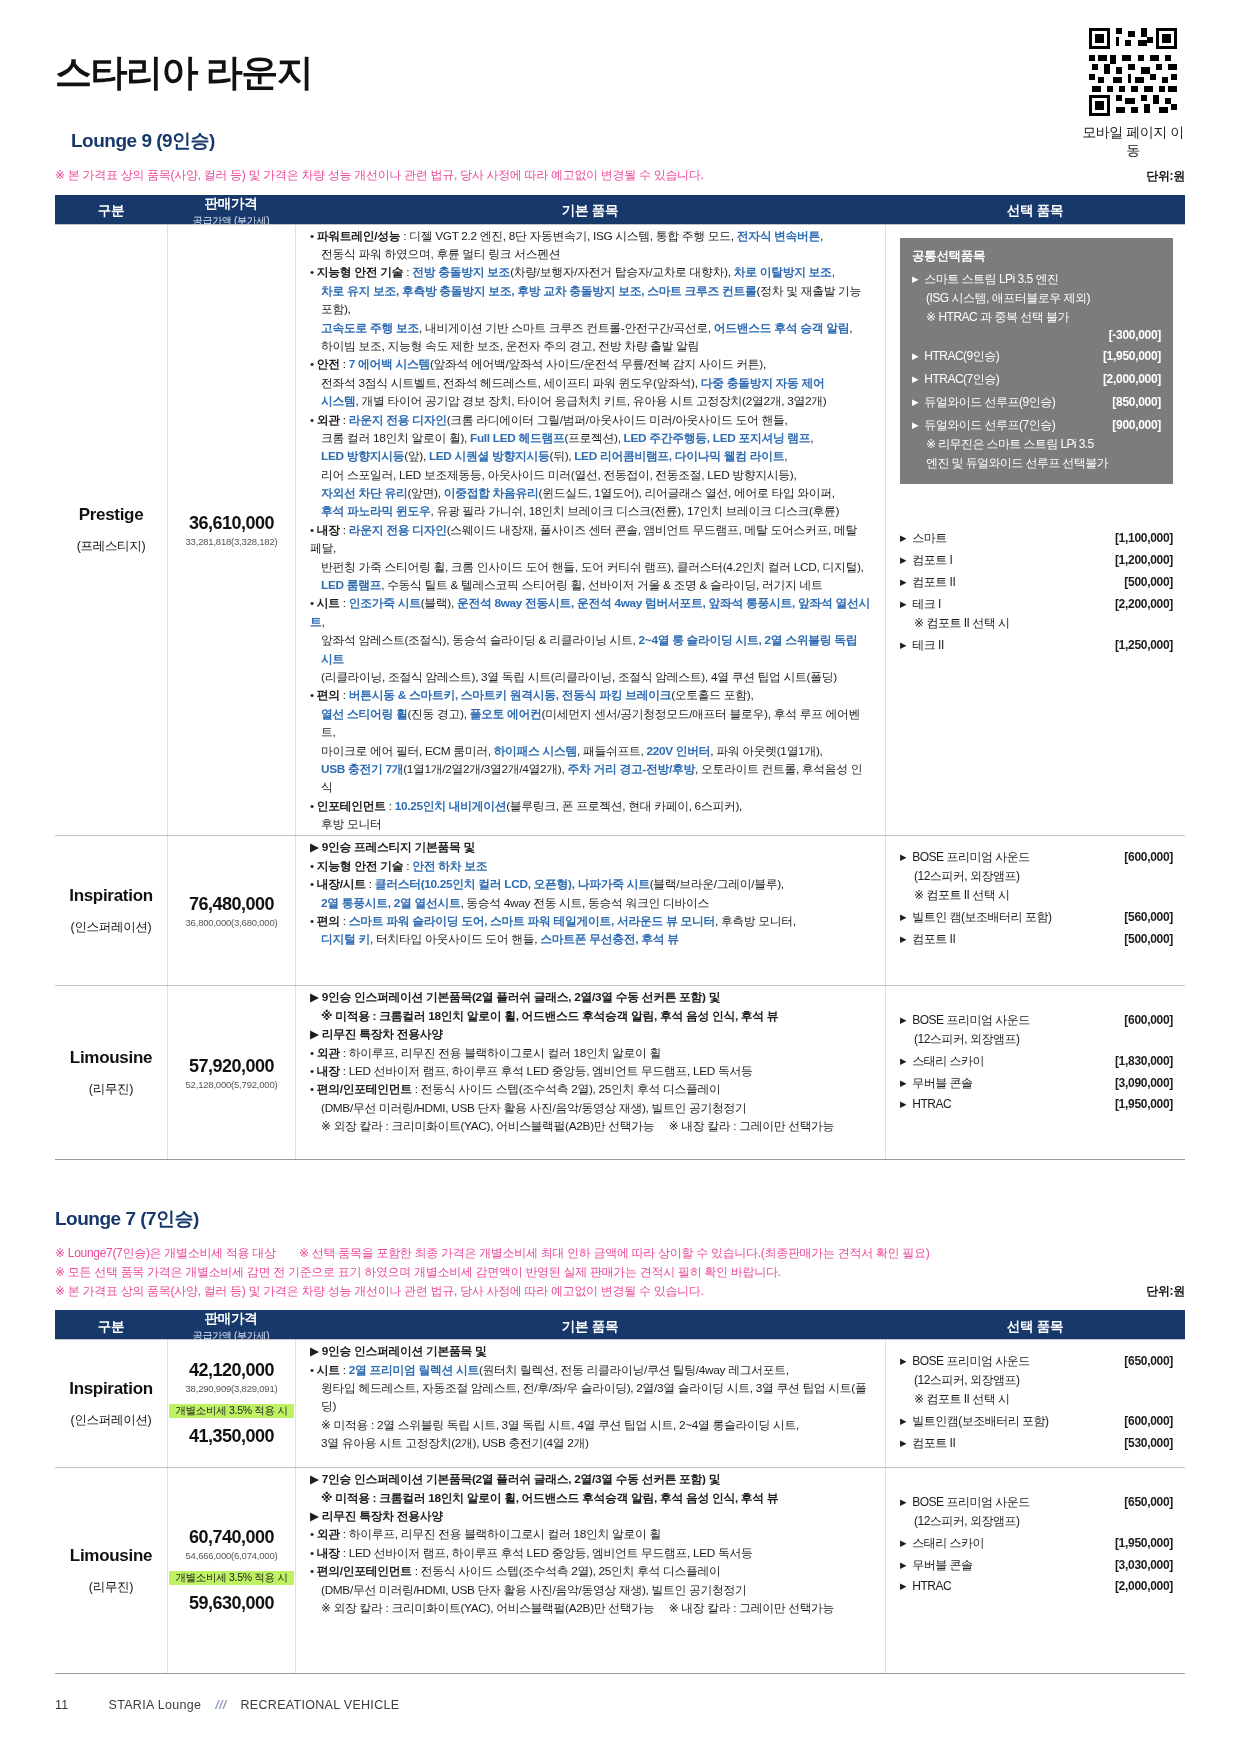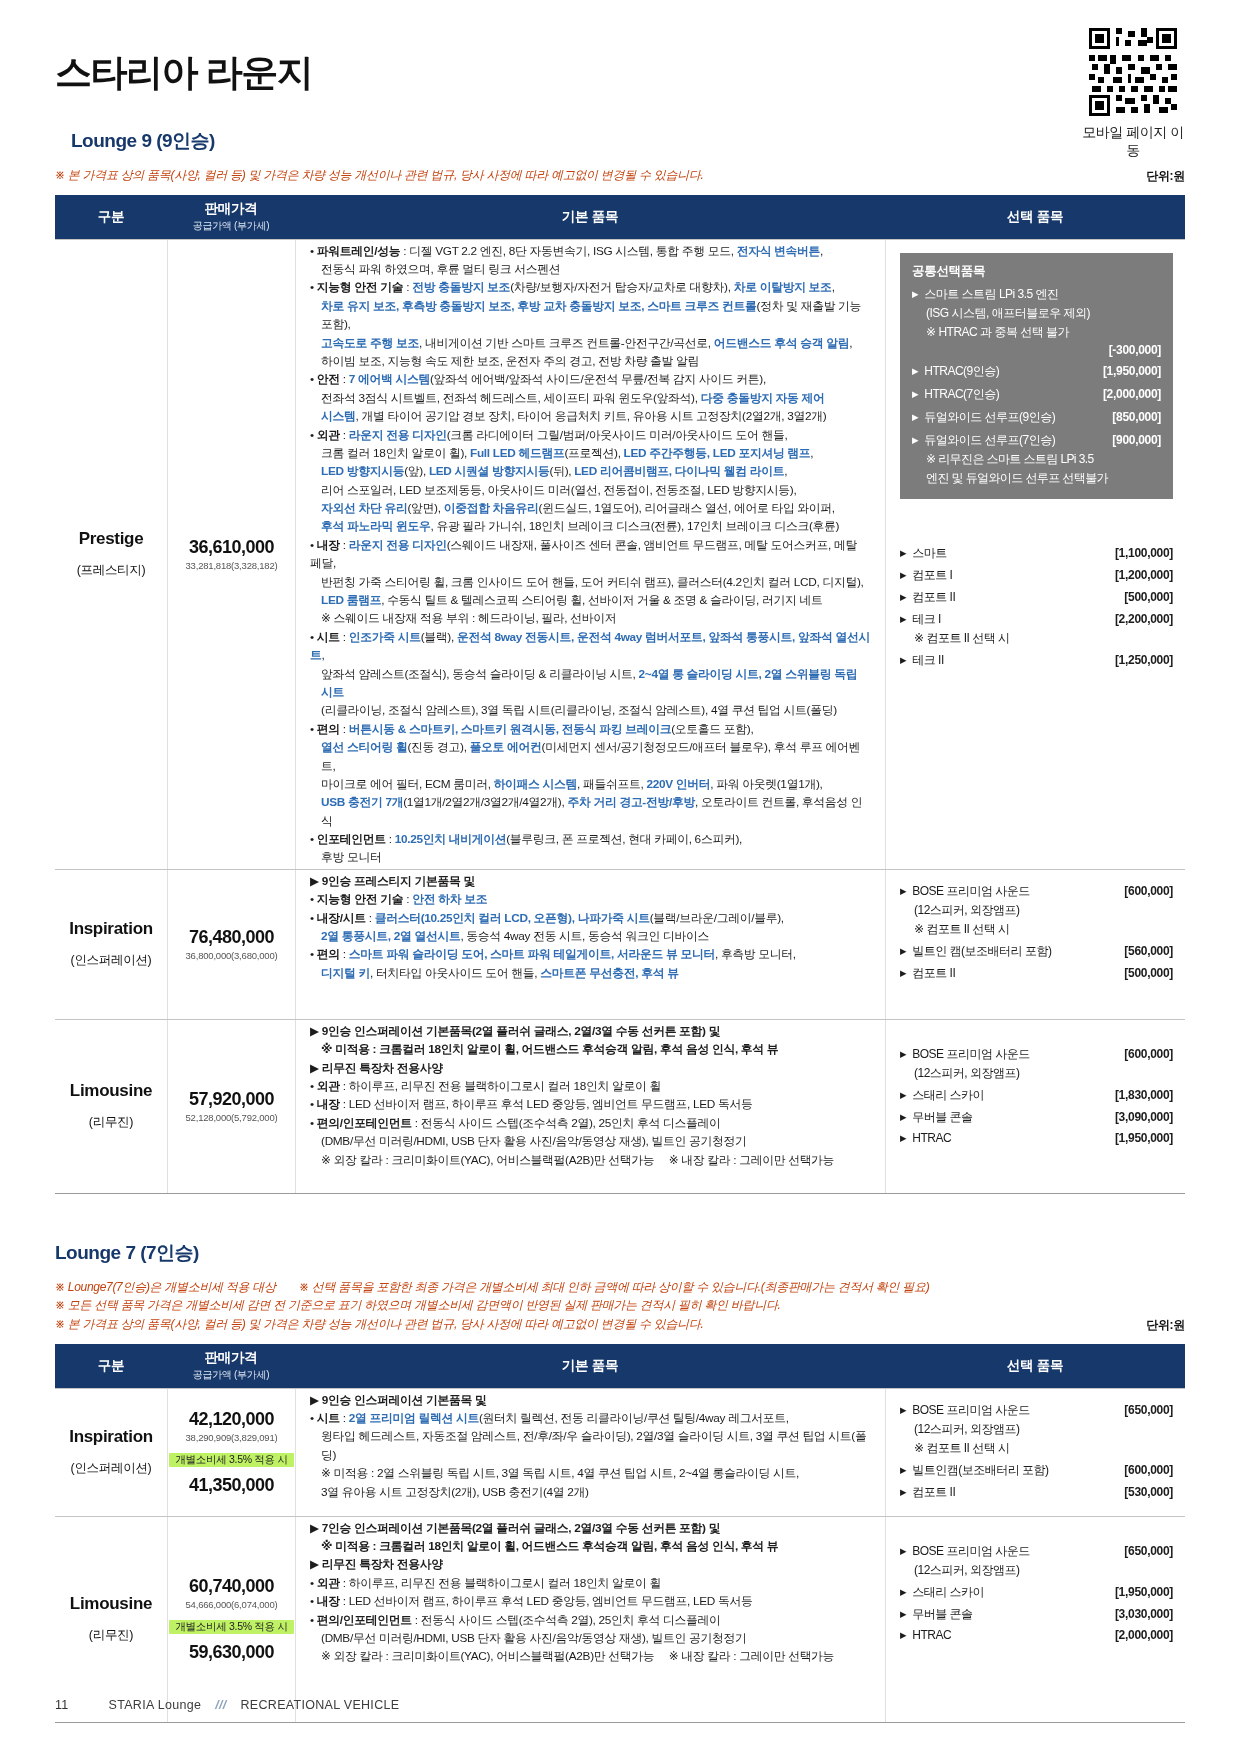--- a/index.html
+++ b/index.html
@@ -14,28 +14,28 @@
 
   
   .doc-title { font-size:37px; font-weight:bold; color:#111; letter-spacing:-1.5px; margin-top:14px; }
   .qr-wrap { position:absolute; top:28px; right:55px; width:104px; text-align:center; }
   .qr-box { width:88px; height:88px; margin:0 auto; }
   .qr-caption { font-size:14px; color:#222; margin-top:4px; letter-spacing:-0.5px; }
 
   .section-head { color:#17386b; font-size:19px; font-weight:bold; letter-spacing:-0.5px; }
   .sec1-head { margin-top:30px;margin-left:16px; }
   .note-row { display:flex; justify-content:space-between; align-items:flex-end; margin-top:12px; }
-  .note { font-size:12px; color:#c2410c; line-height:1.55;font-style:italic; }
+  .note { font-size:12px; color:#ec4899; line-height:1.55; }
   .unit { font-size:12px; font-weight:bold; color:#111; white-space:nowrap; }
 
   
   .ptable { margin-top:10px; border-bottom:1px solid #9a9a9a; }
   .thead {
     display:grid; grid-template-columns:112px 128px 590px 300px;
-    background:#17386b; color:#fff; height:44px; align-items:center; text-align:center;
+    background:#17386b; color:#fff; height:29px; align-items:center; text-align:center;
   }
   .thead .h1 { font-size:13.5px; font-weight:bold; }
   .thead .h2 { font-size:10px; font-weight:normal; margin-top:1px; color:#dfe6f2; }
   .trow {
     display:grid; grid-template-columns:112px 128px 590px 300px;
     border-top:1px solid #c4c4c4; background:#fff;
   }
   .trow:first-of-type { border-top:none; }
   .cell { padding:12px 10px; }
   .cell + .cell { border-left:1px solid #e0e0e0; }
@@ -188,21 +188,20 @@
             <div class="fc"><span class="hl">시스템</span>, 개별 타이어 공기압 경보 장치, 타이어 응급처치 키트, 유아용 시트 고정장치(2열2개, 3열2개)</div>
             <div class="fl">• <b>외관</b> : <span class="hl">라운지 전용 디자인</span>(크롬 라디에이터 그릴/범퍼/아웃사이드 미러/아웃사이드 도어 핸들,</div>
             <div class="fc">크롬 컬러 18인치 알로이 휠), <span class="hl">Full LED 헤드램프</span>(프로젝션), <span class="hl">LED 주간주행등, LED 포지셔닝 램프</span>,</div>
             <div class="fc"><span class="hl">LED 방향지시등</span>(앞), <span class="hl">LED 시퀀셜 방향지시등</span>(뒤), <span class="hl">LED 리어콤비램프, 다이나믹 웰컴 라이트</span>,</div>
             <div class="fc">리어 스포일러, LED 보조제동등, 아웃사이드 미러(열선, 전동접이, 전동조절, LED 방향지시등),</div>
             <div class="fc"><span class="hl">자외선 차단 유리</span>(앞면), <span class="hl">이중접합 차음유리</span>(윈드실드, 1열도어), 리어글래스 열선, 에어로 타입 와이퍼,</div>
             <div class="fc"><span class="hl">후석 파노라믹 윈도우</span>, 유광 필라 가니쉬, 18인치 브레이크 디스크(전륜), 17인치 브레이크 디스크(후륜)</div>
             <div class="fl">• <b>내장</b> : <span class="hl">라운지 전용 디자인</span>(스웨이드 내장재, 풀사이즈 센터 콘솔, 앰비언트 무드램프, 메탈 도어스커프, 메탈 페달,</div>
             <div class="fc">반펀칭 가죽 스티어링 휠, 크롬 인사이드 도어 핸들, 도어 커티쉬 램프), 클러스터(4.2인치 컬러 LCD, 디지털),</div>
             <div class="fc"><span class="hl">LED 룸램프</span>, 수동식 틸트 &amp; 텔레스코픽 스티어링 휠, 선바이저 거울 &amp; 조명 &amp; 슬라이딩, 러기지 네트</div>
-            <div class="fc">※ 스웨이드 내장재 적용 부위 : 헤드라이닝, 필라, 선바이저</div>
             <div class="fl">• <b>시트</b> : <span class="hl">인조가죽 시트</span>(블랙), <span class="hl">운전석 8way 전동시트, 운전석 4way 럼버서포트, 앞좌석 통풍시트, 앞좌석 열선시트</span>,</div>
             <div class="fc">앞좌석 암레스트(조절식), 동승석 슬라이딩 &amp; 리클라이닝 시트, <span class="hl">2~4열 롱 슬라이딩 시트, 2열 스위블링 독립 시트</span></div>
             <div class="fc">(리클라이닝, 조절식 암레스트), 3열 독립 시트(리클라이닝, 조절식 암레스트), 4열 쿠션 팁업 시트(폴딩)</div>
             <div class="fl">• <b>편의</b> : <span class="hl">버튼시동 &amp; 스마트키, 스마트키 원격시동, 전동식 파킹 브레이크</span>(오토홀드 포함),</div>
             <div class="fc"><span class="hl">열선 스티어링 휠</span>(진동 경고), <span class="hl">풀오토 에어컨</span>(미세먼지 센서/공기청정모드/애프터 블로우), 후석 루프 에어벤트,</div>
             <div class="fc">마이크로 에어 필터, ECM 룸미러, <span class="hl">하이패스 시스템</span>, 패들쉬프트, <span class="hl">220V 인버터</span>, 파워 아웃렛(1열1개),</div>
             <div class="fc"><span class="hl">USB 충전기 7개</span>(1열1개/2열2개/3열2개/4열2개), <span class="hl">주차 거리 경고-전방/후방</span>, 오토라이트 컨트롤, 후석음성 인식</div>
             <div class="fl">• <b>인포테인먼트</b> : <span class="hl">10.25인치 내비게이션</span>(블루링크, 폰 프로젝션, 현대 카페이, 6스피커),</div>
             <div class="fc">후방 모니터</div>
           </div>

